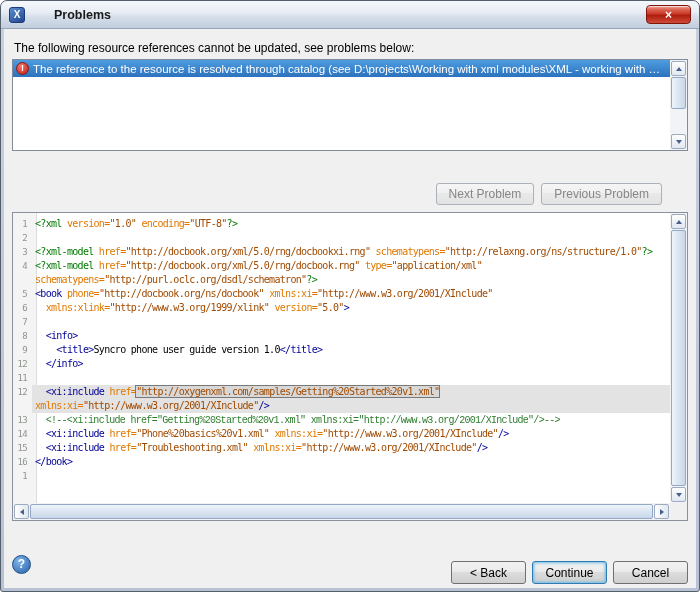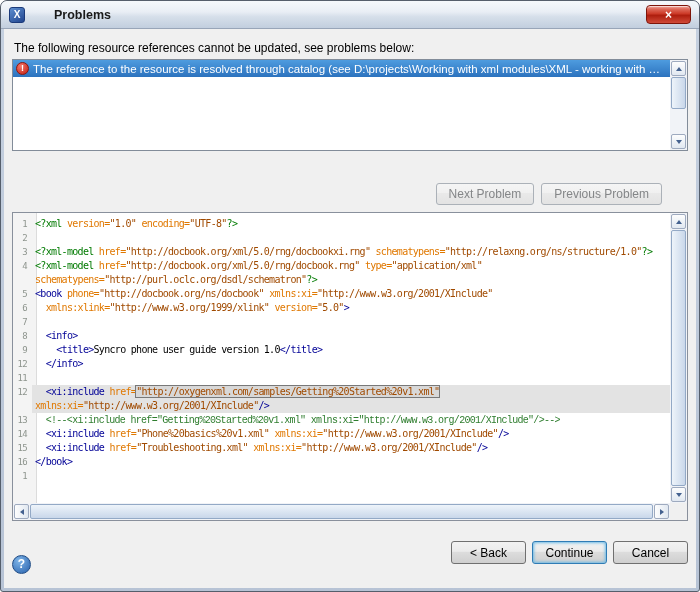--- a/index.html
+++ b/index.html
@@ -94,21 +94,21 @@
   .btn.disabled{
     color:#848688;border-color:#ABB1B8;
     background:linear-gradient(180deg,#F5F5F5 0%,#F0F0F0 45%,#E9E9E9 46%,#E3E3E3 100%);
   }
   .btn.default{
     border-color:#2F7CB5;
     box-shadow:inset 0 0 3px 1px #6CBAE6;
   }
   .nav-btns{position:absolute;top:154px;right:34px;display:flex;gap:7px;margin-left:8px;}
   .nav-btns .btn{height:22px;}
-  .footer-btns{position:absolute;right:8px;bottom:24px;display:flex;gap:6px;}
+  .footer-btns{position:absolute;right:8px;bottom:4px;display:flex;gap:6px;}
   .help-btn{
     position:absolute;left:8px;bottom:14px;width:19px;height:19px;border-radius:50%;
     background:radial-gradient(circle at 35% 30%,#7FB5E8,#2760AC);
     border:1px solid #1F4C86;color:#fff;
     font:bold 12px/17px "Liberation Sans",sans-serif;text-align:center;
   }
   
   .editor{
     position:absolute;left:8px;right:8px;top:183px;height:309px;
     background:#fff;border:1px solid #89909C;

